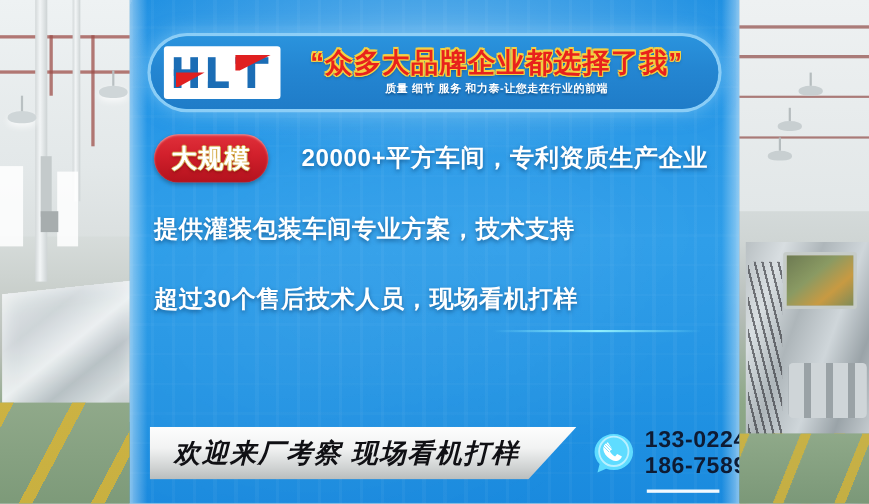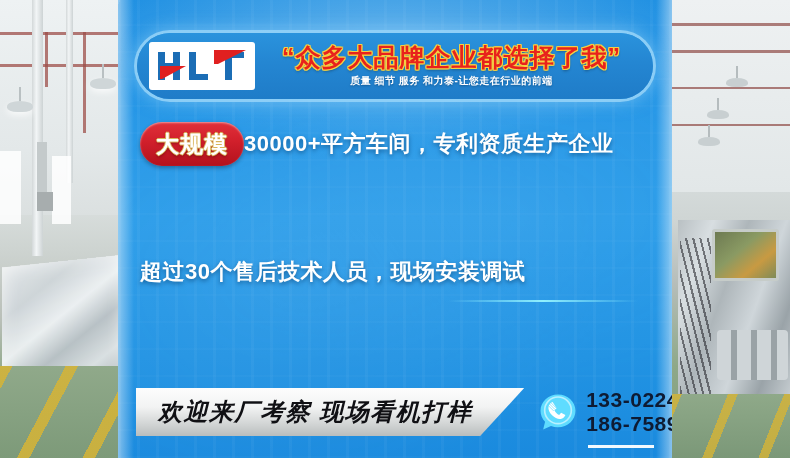--- a/index.html
+++ b/index.html
@@ -208,21 +208,21 @@
   .features{
     position:absolute;
     left:22px; right:18px; top:122px;
     display:flex;
     flex-direction:column;
     gap:20px;
   }
   .feature-row{
     display:flex;
     align-items:center;
-    gap:0;
+    gap:30px;
     height:44px;
   }
   .badge{
     flex:0 0 auto;
     width:104px;height:44px;
     border-radius:22px;
     background:linear-gradient(to bottom,#e0303a 0%,#d2202c 42%,#b3121d 100%);
     box-shadow:
       inset 0 1px 2px rgba(255,255,255,.5),
       0 2px 4px rgba(0,0,0,.3);
@@ -380,28 +380,29 @@
         <div class="subline">质量 细节 服务 和力泰-让您走在行业的前端</div>
       </div>
     </div>
 
     <div class="features">
 
       <div class="feature-row">
         <div class="badge">
           <span>大规模</span>
         </div>
-        <div class="feature-text">30000+平方车间，专利资质生产企业</div>
+        <div class="feature-text">20000+平方车间，专利资质生产企业</div>
       </div>
 
       <div class="feature-row">
+        <div class="feature-text">提供灌装包装车间专业方案，技术支持</div>
       </div>
 
       <div class="feature-row">
-        <div class="feature-text">超过30个售后技术人员，现场安装调试</div>
+        <div class="feature-text">超过30个售后技术人员，现场看机打样</div>
       </div>
 
     </div>
 
     <div class="divider"></div>
 
     <div class="bottom">
       <div class="cta-tag">
         <span>欢迎来厂考察 现场看机打样</span>
       </div>

